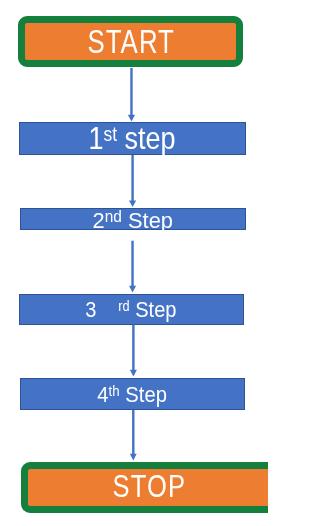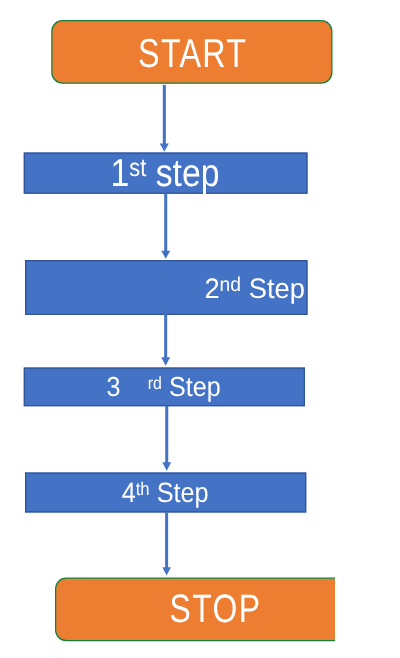--- a/index.html
+++ b/index.html
@@ -1,38 +1,38 @@
 <!DOCTYPE html>
 <html><head>
 <meta charset="utf-8">
 <style>
   html, body { margin:0; padding:0; background:#ffffff; }
   body { width:268px; height:526px; overflow:hidden;
          font-family:"Liberation Sans", sans-serif; }
   #canvas { position:relative; width:268px; height:526px; background:#ffffff; }
   .node { position:absolute; box-sizing:border-box; display:flex;
           align-items:center; justify-content:center; overflow:visible; }
-  .term { background:#ED7D31; border:1px solid #15803d; border-radius:9px;margin-left:23px; }
+  .term { background:#ED7D31; border:7px solid #15803d; border-radius:9px; }
   .proc { background:#4472C4; border:1.3px solid #2F5496; }
   .lbl { color:#ffffff; white-space:nowrap; line-height:1;
          display:inline-block; transform-origin:center center; }
   sup { position:relative; line-height:0; vertical-align:baseline; }
   .conn-layer { position:absolute; left:0; top:0; width:268px; height:526px; }
 </style>
 </head>
 <body>
 
 <div id="canvas">
   <div class="node term" style="left:17.9px;top:15.9px;width:225.6px;height:50.7px;">
     <span class="lbl" style="font-size:32.374px;letter-spacing:1.3163px;transform:translate(0.350px,1.200px) scaleX(0.7974);">START</span>
   </div>
   <div class="node proc" style="left:19.0px;top:122.1px;width:226.6px;height:32.8px;">
     <span class="lbl" style="font-size:31.097px;letter-spacing:0.0000px;transform:translate(-0.100px,0.050px) scaleX(0.8690);"><span>1</span><sup style="font-size:0.6433em;top:-0.3917em;">st</sup><span> step</span></span>
   </div>
-  <div class="node proc" style="left:20.1px;top:208.1px;width:225.5px;height:44px;justify-content:flex-end;">
+  <div class="node proc" style="left:20.1px;top:208.1px;width:225.5px;height:22px;">
     <span class="lbl" style="font-size:22.500px;letter-spacing:0.0000px;transform:translate(0.375px,1.750px) scaleX(0.9720);"><span>2</span><sup style="font-size:0.7074em;top:-0.3515em;">nd</sup><span> Step</span></span>
   </div>
   <div class="node proc" style="left:19.0px;top:294.2px;width:225.1px;height:30.5px;">
     <span class="lbl" style="font-size:22.008px;letter-spacing:0.0000px;transform:translate(-1.200px,1.050px) scaleX(0.9133);"><span>3</span><sup style="font-size:0.6349em;top:-0.4939em;margin-left:24px;">rd</sup><span> Step</span></span>
   </div>
   <div class="node proc" style="left:20.1px;top:378.1px;width:224.5px;height:31.9px;">
     <span class="lbl" style="font-size:22.438px;letter-spacing:0.0000px;transform:translate(-0.450px,0.700px) scaleX(0.9017);"><span>4</span><sup style="font-size:0.6579em;top:-0.4250em;">th</sup><span> Step</span></span>
   </div>
   <div class="node term" style="left:21.0px;top:461.9px;width:257px;height:50.7px;">
     <span class="lbl" style="font-size:31.688px;letter-spacing:1.4506px;transform:translate(-0.300px,0.450px) scaleX(0.8054);">STOP</span>

